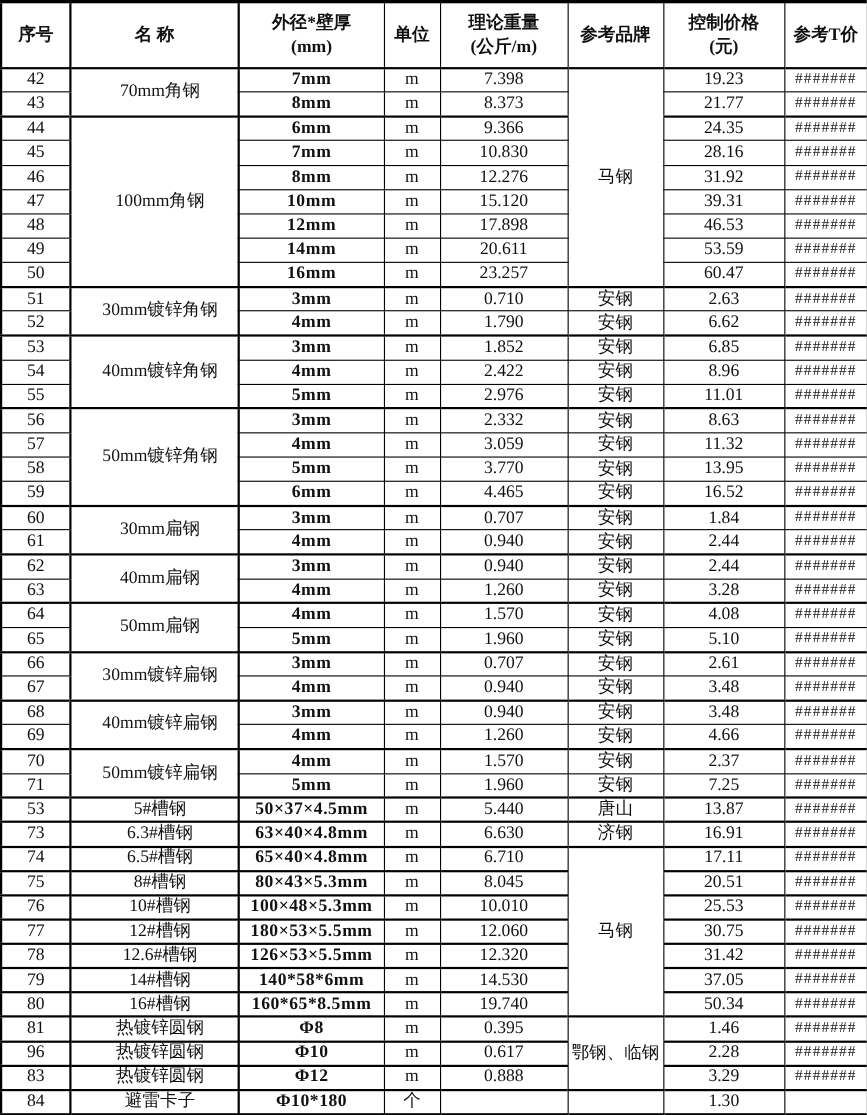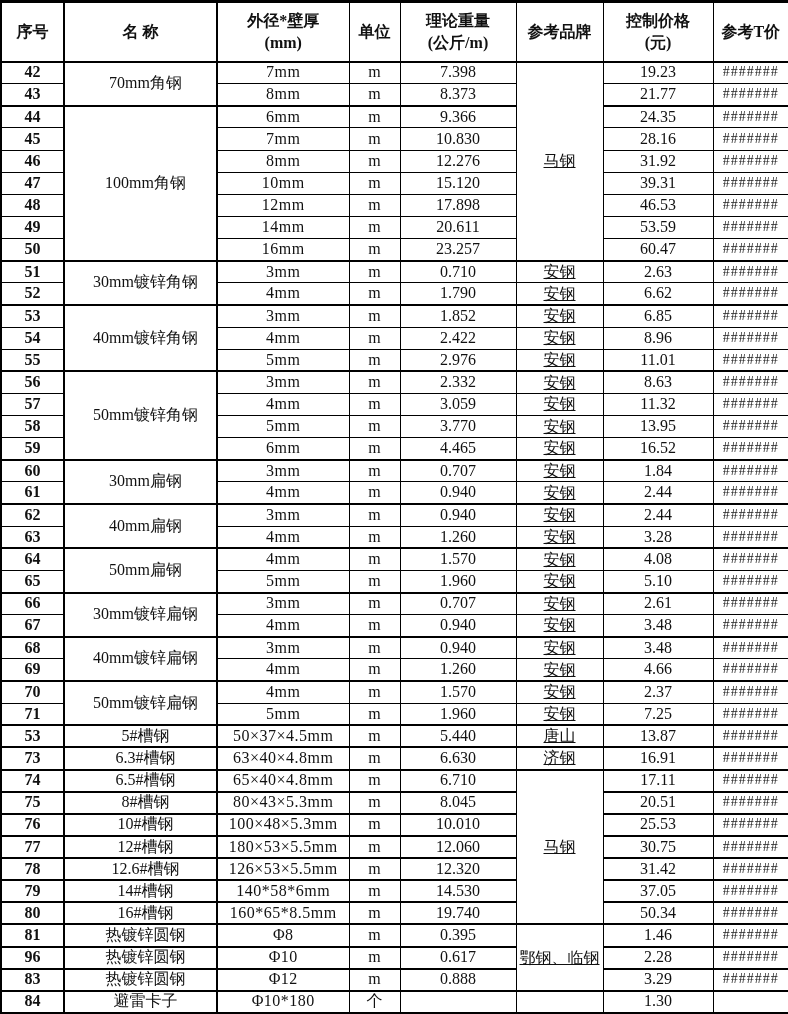--- a/index.html
+++ b/index.html
@@ -39,32 +39,32 @@
     white-space: pre-line;
     height: 60px;
     border-bottom-width: 2px;
   }
   .price-table tbody td {
     font-size: 16px;
     height: 22px;
     line-height: 1.05;
   }
   
-  .price-table .c-no    { border-right-width: 2px; font-weight: bold; }
+  .price-table .c-no    { border-right-width: 2px; }
   .price-table .c-name  { border-right-width: 2px; padding-left: 12px; }
   .price-table th.h-no   { border-right-width: 2px; }
   .price-table th.h-name { border-right-width: 2px; }
   .price-table td.group-end { border-bottom-width: 2px; }
   .price-table td.c-tprice {
     font-size: 14px;
     letter-spacing: 1px;
     color: #222;
   }
-  .price-table td.c-brand { line-height: 1.25; text-decoration: underline; }
-  .price-table td.c-spec  { letter-spacing: 0.5px; }
+  .price-table td.c-brand { line-height: 1.25; }
+  .price-table td.c-spec  { letter-spacing: 0.5px; font-weight: bold; }
 </style>
 </head>
 <body>
 
 <div class="sheet">
   <table class="price-table">
     <colgroup>
       <col style="width:63px">
       <col style="width:153px">
       <col style="width:132px">

